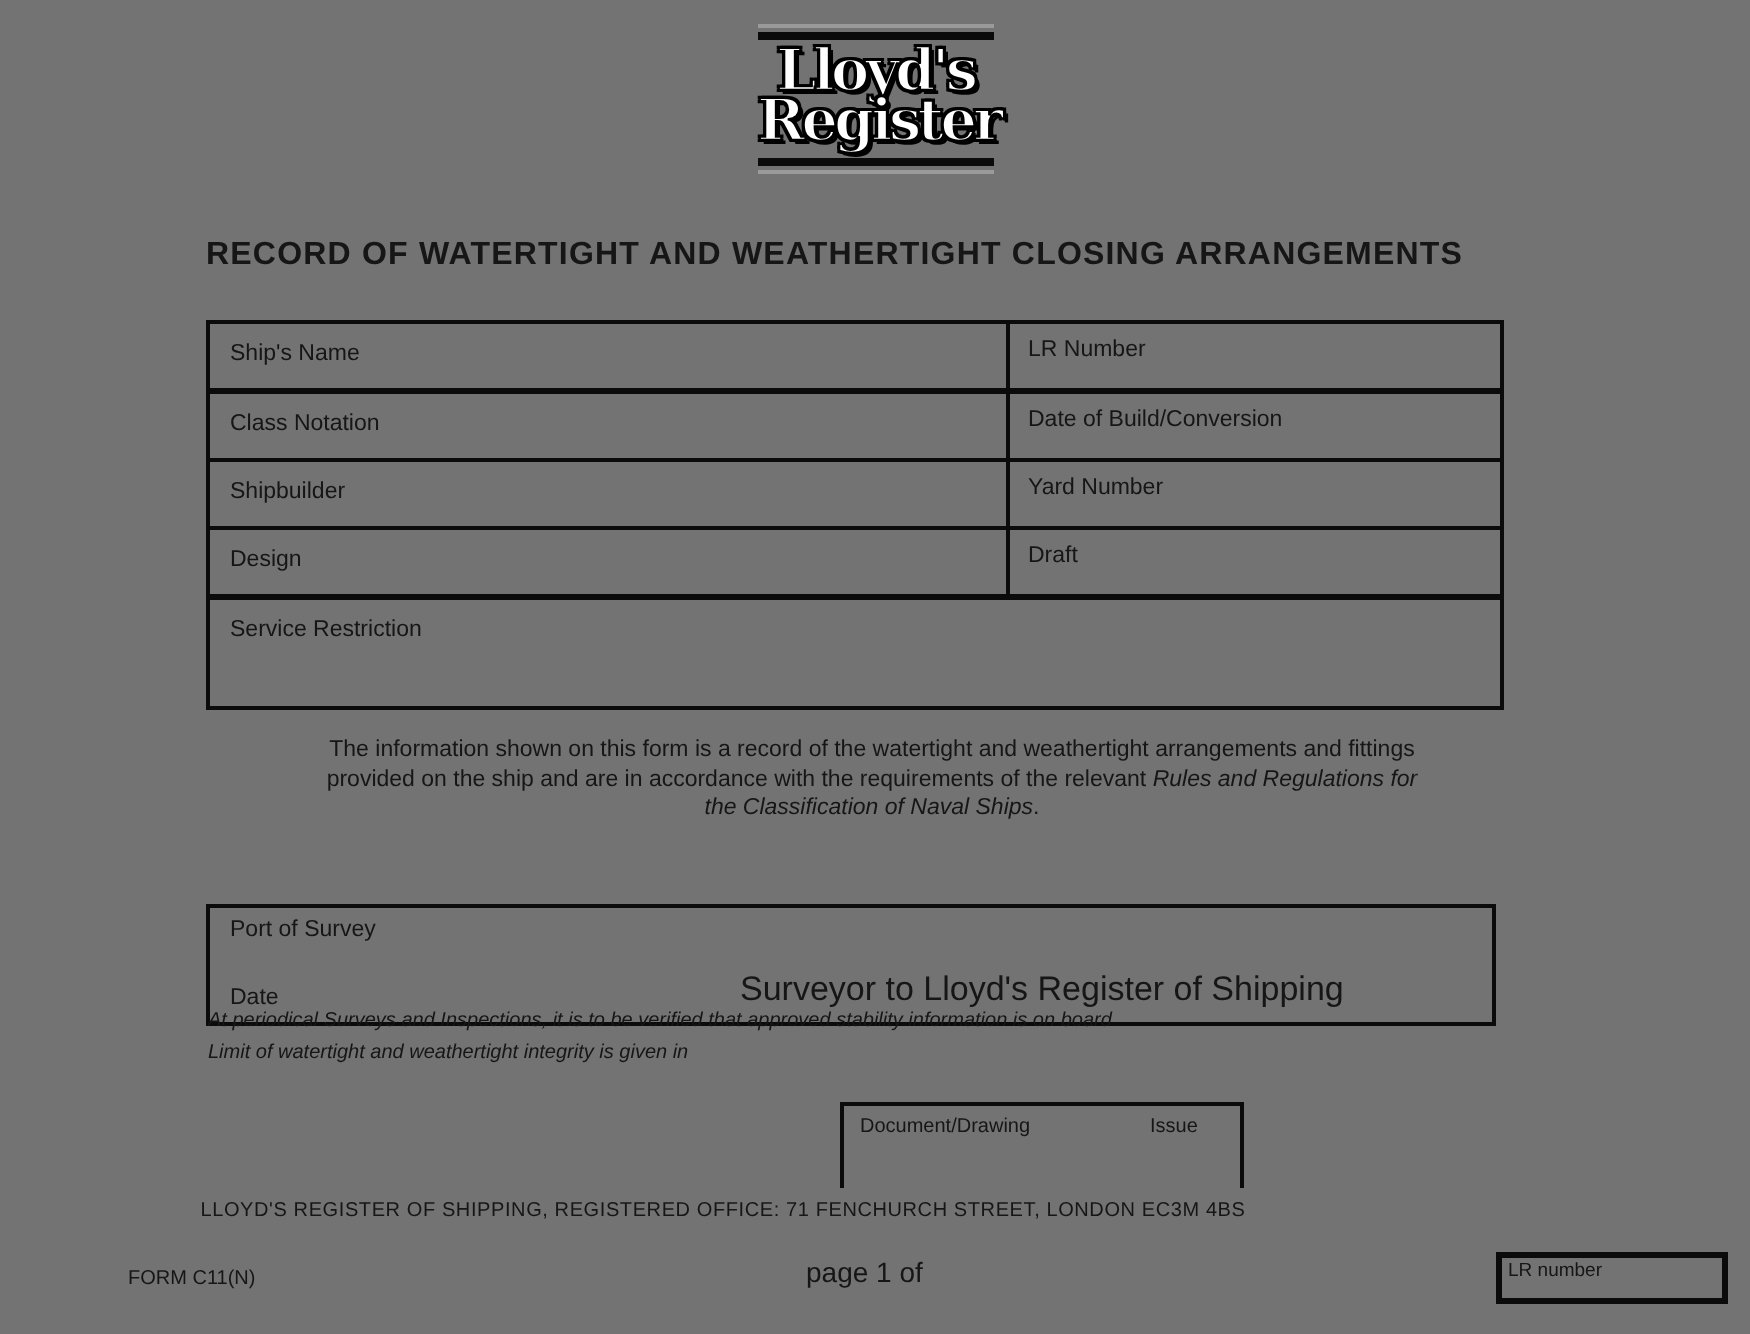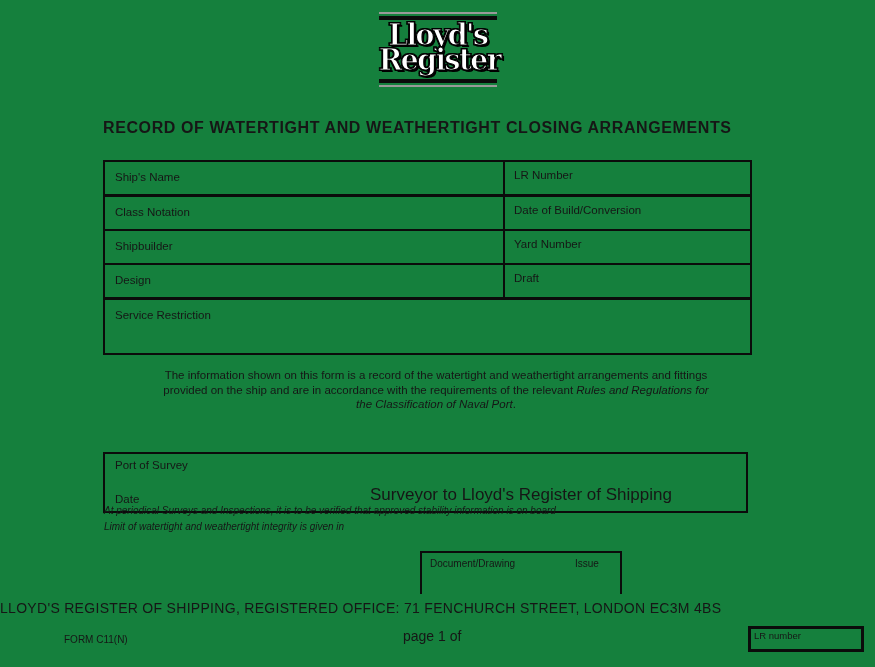--- a/index.html
+++ b/index.html
@@ -1,19 +1,19 @@
 <!DOCTYPE html>
 <html><head>
 <meta charset="utf-8">
 <style>
   html,body { margin:0; padding:0; background:#e8e8e8; }
   #page {
     position:relative;
     width:875px; height:667px;
-    background:#15803d;
+    background:#737373;
     margin:0 auto;
     font-family:"Liberation Sans", sans-serif;
     color:#161616;
     overflow:hidden;
   }
 
   
   #logo {
     position:absolute; top:12px; left:50%; transform:translateX(-50%);
     width:118px; text-align:center;
@@ -87,21 +87,21 @@
   #doc-box {
     position:absolute; left:420px; top:551px; width:198px; height:41px;
     border:2px solid #0b0b0b; border-bottom:none;
   }
   #doc-col { position:absolute; left:8px; top:5px; font-size:10px; }
   #issue-col { position:absolute; left:153px; top:5px; font-size:10px; }
 
   
   #office-footer {
     position:absolute; left:0; top:600px; width:723px;
-    text-align:left; font-size:14px; letter-spacing:0.3px;
+    text-align:center; font-size:10px; letter-spacing:0.3px;
   }
   #form-number { position:absolute; left:20px; top:634px; font-size:10px;padding-left:44px; }
   #page-number { position:absolute; left:403px; top:628px; font-size:14px; }
   #lr-box {
     position:absolute; left:748px; top:626px; width:110px; height:20px;
     border:3px solid #0b0b0b;
   }
   #lr-box-label { position:absolute; left:3px; top:1px; font-size:9.5px; }
 </style>
 </head>
@@ -142,21 +142,21 @@
       <div class="scell-r">Draft</div>
     </div>
     <div class="srow thick full">
       <div class="scell-l" style="border-right:none;width:auto;">Service Restriction</div>
     </div>
   </div>
 
   <div id="declaration">
     <div>The information shown on this form is a record of the watertight and weathertight arrangements and fittings</div>
     <div><span>provided on the ship and are in accordance with the requirements of the relevant </span><span class="ital">Rules and Regulations for</span></div>
-    <div><span class="ital">the Classification of Naval Port</span><span>.</span></div>
+    <div><span class="ital">the Classification of Naval Ships</span><span>.</span></div>
   </div>
 
   <div id="survey-box">
     <div id="port-label">Port of Survey</div>
     <div id="date-label">Date</div>
     <div id="surveyor-label">Surveyor to Lloyd's Register of Shipping</div>
   </div>
 
   <div id="notes">
     <div>At periodical Surveys and Inspections, it is to be verified that approved stability information is on board</div>

